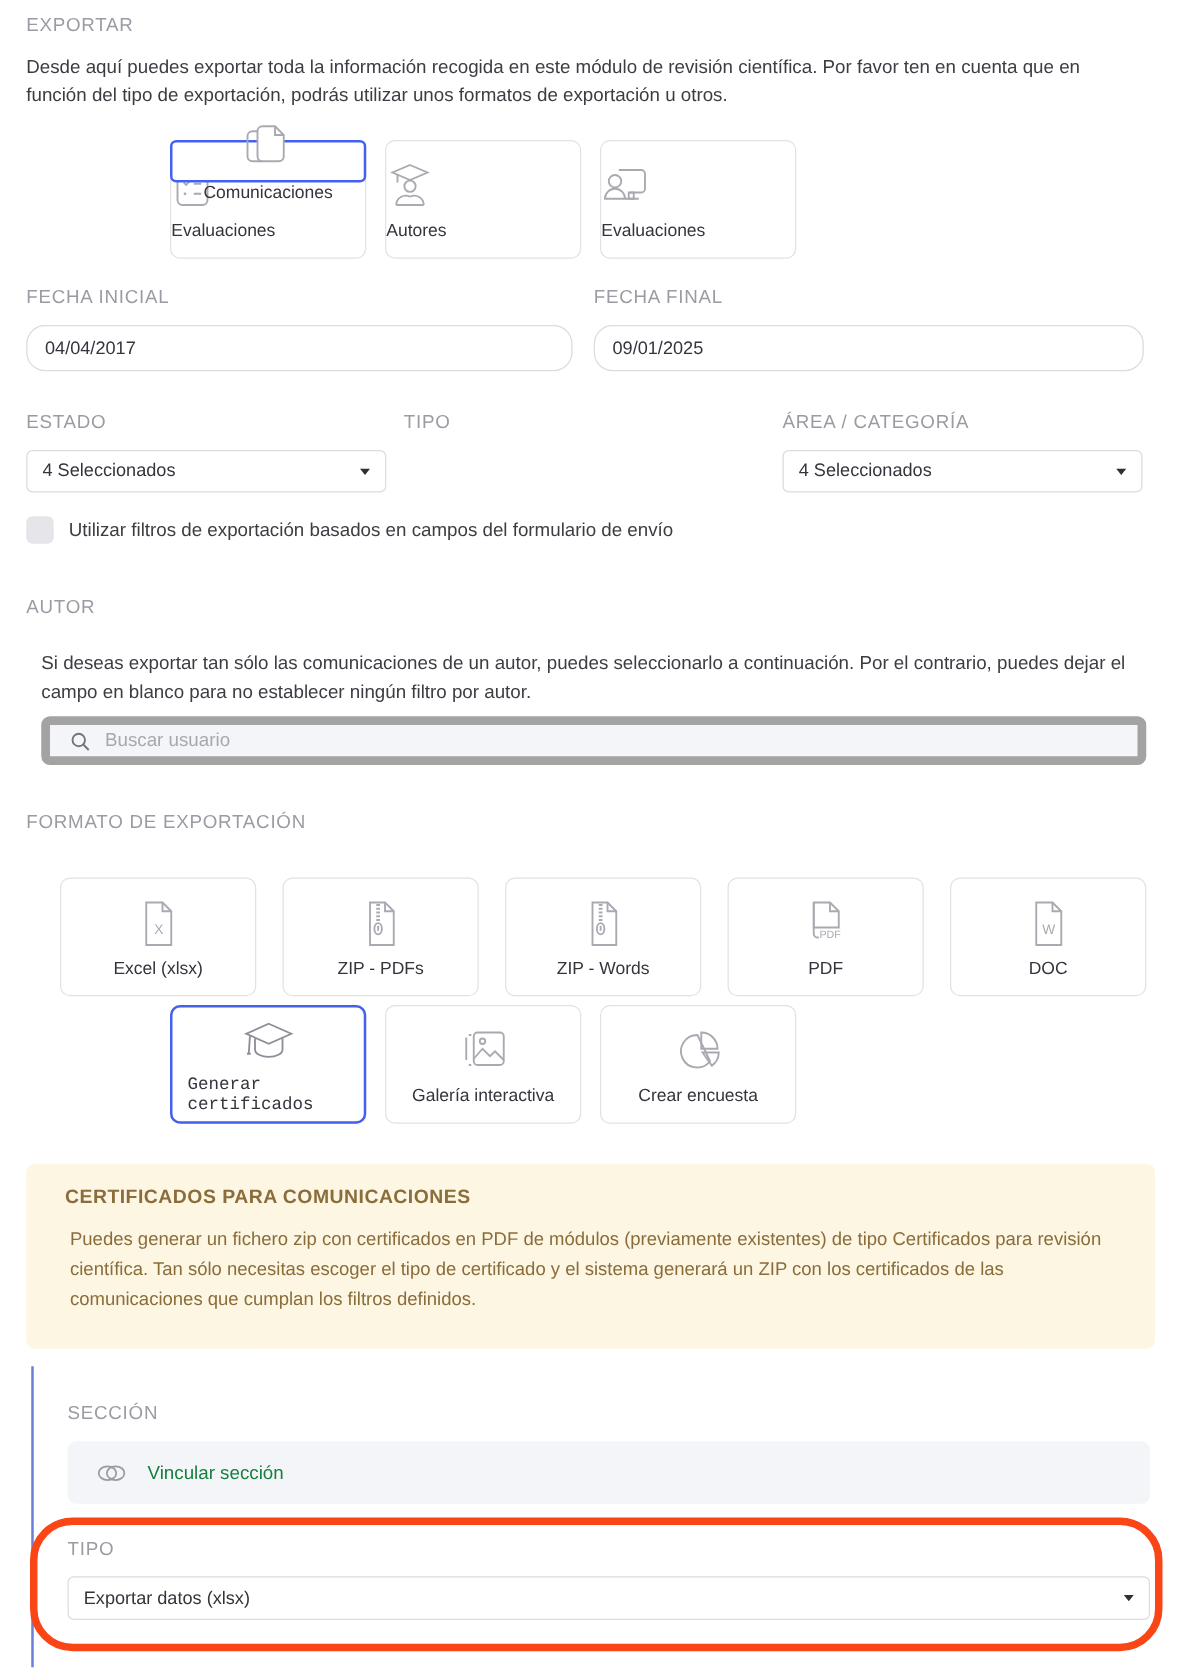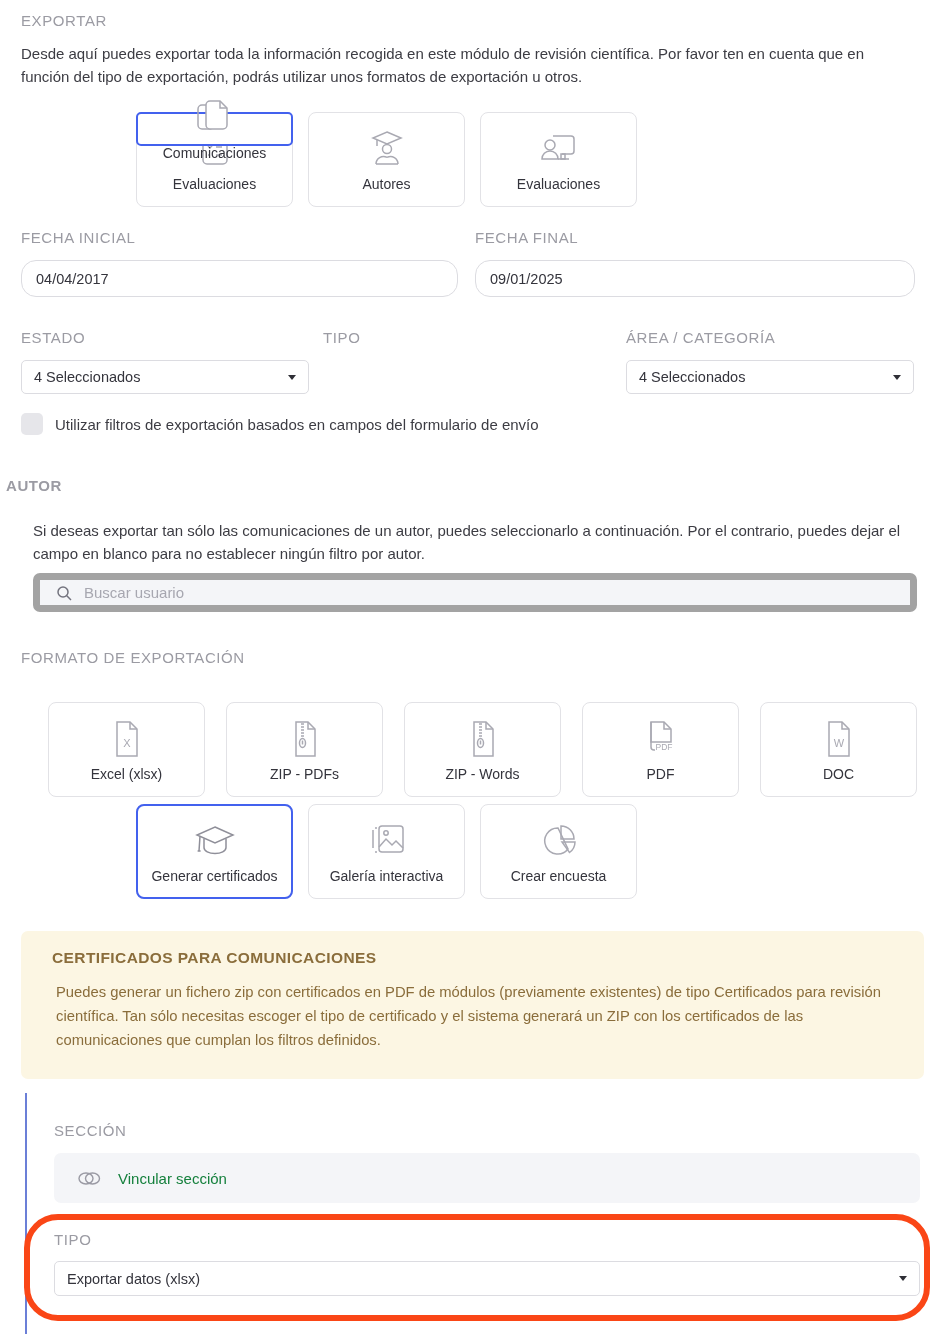--- a/index.html
+++ b/index.html
@@ -29,21 +29,21 @@
   .intro { position: absolute; left: 21px; top: 42px; width: 895px; }
 
   
   .typecards { position: absolute; left: 136px; top: 112px; display: flex; gap: 15px; }
   .tcard {
     width: 157px; height: 95px;
     border: 1px solid #e2e2e6;
     border-radius: 8px;
     background: #fff;
     display: flex; flex-direction: column;
-    align-items: center; justify-content: center;
+    justify-content: center;
     gap: 8px;
     cursor: pointer;
   }
   .tcard.sel { border: 2px solid #4361ee; }
   .tcard .lbl { font-size: 14px; color: #34343c; }
   .tcard .ico { height: 40px; display: flex; align-items: center; }
 
   
   .lbl-fi { position: absolute; left: 21px; top: 229px; }
   .lbl-ff { position: absolute; left: 475px; top: 229px; }
@@ -81,40 +81,40 @@
   .sel-est { left: 21px; top: 360px; width: 288px; }
   .sel-tip { left: 323px; top: 360px; width: 288px; }
   .sel-area { left: 626px; top: 360px; width: 288px; }
 
   
   .cbrow { position: absolute; left: 21px; top: 413px; display: flex; align-items: center; gap: 12px; }
   .cbox { width: 22px; height: 22px; border-radius: 5px; background: #e6e6ea; cursor: pointer; }
   .cbrow .t { font-size: 15px; color: #3c3c43; }
 
   
-  .lbl-autor { position: absolute; left: 6px; top: 477px; font-weight: bold; }
+  .lbl-autor { position: absolute; left: 21px; top: 477px; }
   .autor-p { position: absolute; left: 33px; top: 519px; width: 884px; }
   .search {
     position: absolute; left: 33px; top: 573px; width: 884px; height: 39px;
     background: #f4f5f8; border: 7px solid #a3a3a3; border-radius: 7px;
     display: flex; align-items: center; padding: 0 16px; gap: 12px; cursor: text;
   }
   .search .ph { font-size: 15px; color: #a7a7b0; }
 
   
   .lbl-fmt { position: absolute; left: 21px; top: 649px; }
   .fmt-row1 { position: absolute; left: 48px; top: 702px; display: flex; gap: 21px; }
   .fmt-row2 { position: absolute; left: 136px; top: 804px; display: flex; gap: 15px; }
   .fcard {
     width: 157px; height: 95px;
     border: 1px solid #e2e2e6; border-radius: 8px; background: #fff;
     display: flex; flex-direction: column; align-items: center; justify-content: center;
     gap: 6px; cursor: pointer;
   }
-  .fcard.sel { border: 2px solid #4361ee; }
+  .fcard.sel { border: 2px solid #4361ee; font-family: Liberation Mono, monospace; }
   .fcard .lbl { font-size: 14px; color: #34343c; }
   .fcard .ico { height: 42px; display: flex; align-items: center; }
 
   
   .notice {
     position: absolute; left: 21px; top: 931px; width: 903px; height: 148px;
     background: #fcf6e3; border-radius: 7px; padding: 18px 31px;
   }
   .notice h3 {
     margin: 0 0 14px 0; font-size: 15.5px; font-weight: 700;

